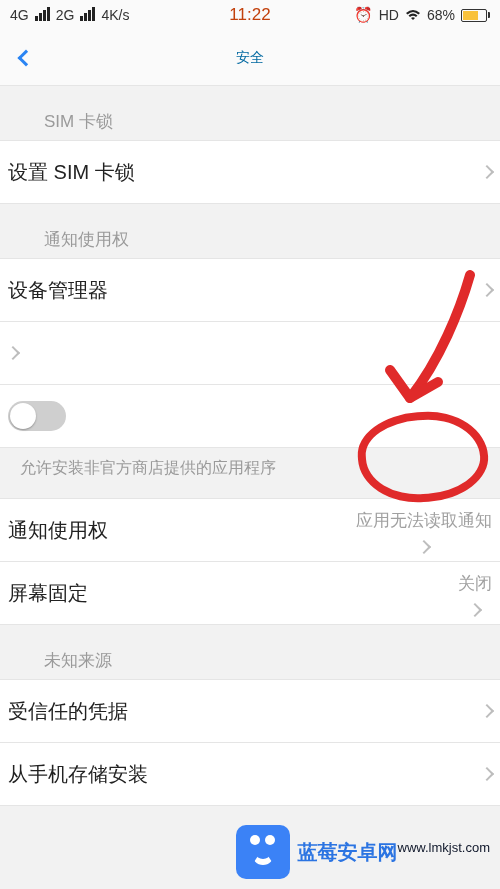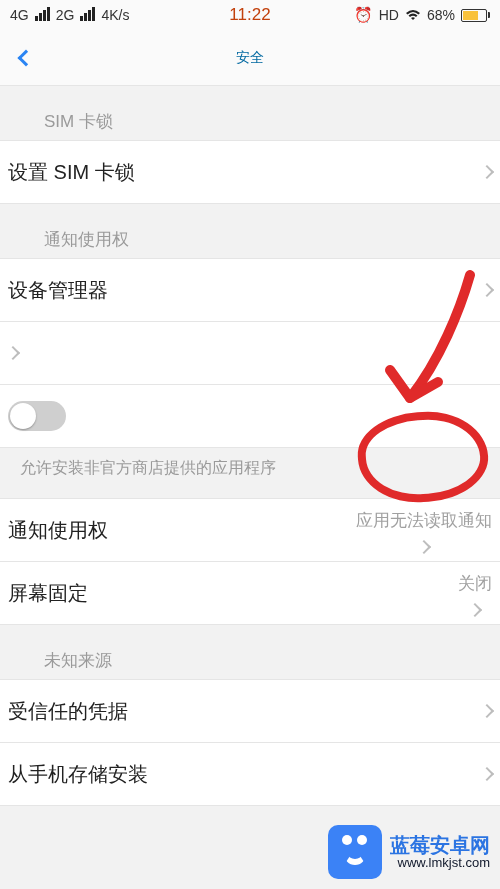--- a/index.html
+++ b/index.html
@@ -127,21 +127,21 @@
     }
     .wm-icon::after{
       content:""; position:absolute; left:29px; top:10px; width:10px;height:10px;border-radius:50%;
       background:#fff;
     }
     .wm-mouth{
       position:absolute; left:16px; top:26px; width:22px; height:14px;
       border-bottom:6px solid #fff; border-left:4px solid transparent; border-right:4px solid transparent;
       border-radius: 0 0 14px 14px;
     }
-    .wm-text { display:flex; flex-direction:column; line-height:1.1;}
+    .wm-text { display:flex; flex-direction:row; line-height:1.1;}
     .wm-line1{ font-size:20px; color:#2b74e2; font-weight:600;}
     .wm-line2{ font-size:13px; color:#0f172a;text-align:right; }
   </style>
 </head>
 <body>
 
 <div class="status-bar">
   <div class="status-left">
     <span class="sb-text">4G</span>
     <span class="signal-bars">

